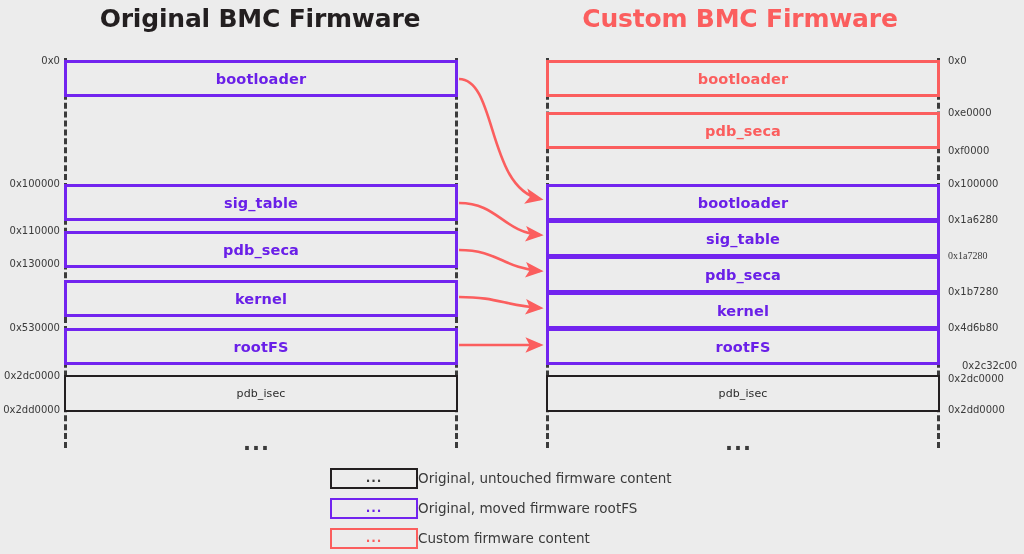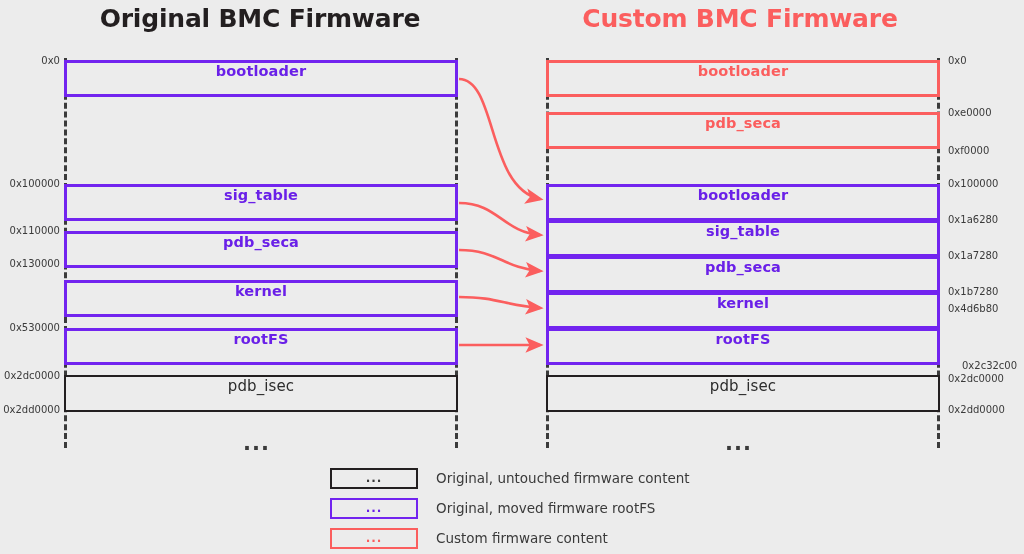--- a/index.html
+++ b/index.html
@@ -43,34 +43,35 @@
     width: 0;
     border-left: 3px dashed #3b3b3b;
   }
 
   
   .region {
     position: absolute;
     box-sizing: border-box;
     background: #ececec;
     display: flex;
+    align-items: center;
     justify-content: center;
   }
   .region .rlabel {
     font-size: 14.5px;
     font-weight: bold;
     letter-spacing: 0.1px;
     white-space: nowrap;
   }
   .region.purple { border: 3px solid #7224ef; }
   .region.purple .rlabel { color: #6a20e8; }
   .region.red    { border: 3px solid #fb5e5e; }
   .region.red .rlabel { color: #fb5e5e; }
   .region.black  { border: 2px solid #231f20; }
-  .region.black .rlabel { color: #2c2c2c; font-weight: normal; font-size: 15px; }
+  .region.black .rlabel { color: #2c2c2c; font-weight: normal; font-size: 11px; }
 
   
   .addr {
     position: absolute;
     font-size: 10px;
     color: #3a3a3a;
     white-space: nowrap;
     line-height: 12px;
   }
   .addr.left  { text-align: right; right: 964px; }
@@ -117,21 +118,20 @@
     font-size: 12px;
     font-weight: bold;
     letter-spacing: 1px;
     line-height: 6px;
     flex: none;
   }
   .legend-swatch.black  { border: 2.5px solid #231f20; color: #3a3a3a; }
   .legend-swatch.purple { border: 2.5px solid #7224ef; color: #6a20e8; }
   .legend-swatch.red    { border: 2.5px solid #fb5e5e; color: #fb5e5e; }
   .legend-text {
-    margin-left: 18px;
     font-size: 13.5px;
     color: #3a3a3a;
     white-space: nowrap;
   }
 </style>
 </head>
 <body>
 
 <div id="stage">
 
@@ -200,23 +200,23 @@
     </div>
     <div class="region black" style="left:546px; top:375px; width:394px; height:37px;">
       <span class="rlabel">pdb_isec</span>
     </div>
 
     <div class="addr right" style="top:55px;">0x0</div>
     <div class="addr right" style="top:107px;">0xe0000</div>
     <div class="addr right" style="top:145px;">0xf0000</div>
     <div class="addr right" style="top:178px;">0x100000</div>
     <div class="addr right" style="top:214px;">0x1a6280</div>
-    <div class="addr right" style="top:250px;">0x1a7280</div>
+    <div class="addr right" style="top:250px;font-family:Liberation Serif, serif;">0x1a7280</div>
     <div class="addr right" style="top:286px;">0x1b7280</div>
-    <div class="addr right" style="top:303px;">0x4d6b80</div>
+    <div class="addr right" style="top:322px;">0x4d6b80</div>
     <div class="addr right" style="top:360px;margin-left:14px;">0x2c32c00</div>
     <div class="addr right" style="top:373px;">0x2dc0000</div>
     <div class="addr right" style="top:404px;">0x2dd0000</div>
 
     <div class="dots" style="left:725px; top:438px;">...</div>
   </div>
 
   <svg id="arrows" viewBox="0 0 1024 554">
     <defs>
       <marker id="ah" markerWidth="7" markerHeight="6" refX="5.6" refY="3" orient="auto" markerUnits="strokeWidth">

